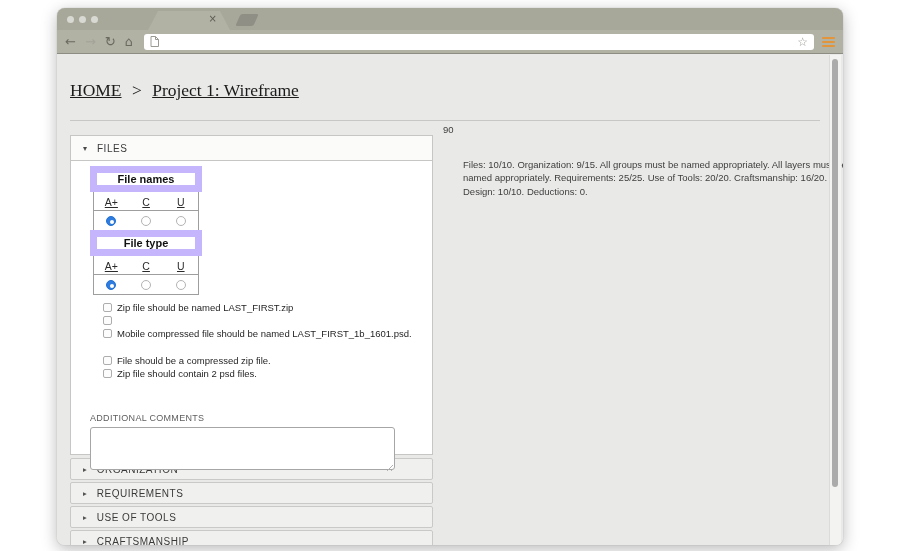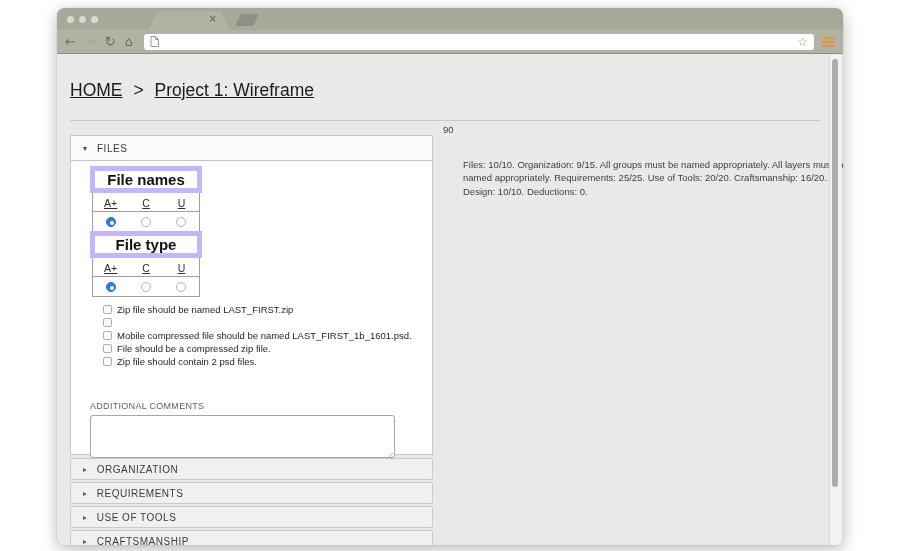--- a/index.html
+++ b/index.html
@@ -32,60 +32,60 @@
                 align-items:center; padding:0 6px; margin:0 8px 0 2px; }
   .addressbar input { flex:1; border:none; outline:none; font-size:10.5px; height:12px;
                       margin-left:5px; font-family:"Liberation Sans", sans-serif; }
   .star { font-family:"DejaVu Sans", sans-serif; font-size:12px; color:#9b9b91; cursor:pointer; }
   .menu-btn { width:13px; cursor:pointer; }
   .menu-btn .bar { height:2px; background:#e2953a; margin-bottom:2px; border-radius:1px; }
   .menu-btn .bar:last-child { margin-bottom:0; }
 
   
   .page { position:absolute; left:0; top:47px; right:0; bottom:0; background:#e9e9e7; overflow:hidden; }
-  .breadcrumb { position:absolute; left:13px; top:25px; font-size:17.5px; color:#1b1b1b; }
+  .breadcrumb { position:absolute; left:13px; top:25px; font-size:17.5px; color:#1b1b1b;font-family:Liberation Serif, serif; }
   .breadcrumb a { color:#1b1b1b; text-decoration:underline; cursor:pointer; }
   .crumb-sep { margin:0 6px; }
   .rule { position:absolute; left:13px; top:65px; width:750px; height:1px; background:#c7c7c5; }
 
   .score { position:absolute; left:386px; top:69px; font-size:9.5px; color:#3e3e3e; }
   .summary { position:absolute; left:406px; top:103px; width:384px; font-size:9.5px;
              line-height:1.42; color:#3e3e3e; }
 
   
   .rubric { position:absolute; left:13px; top:80px; width:363px; }
   .files-header { height:26px; background:#fbfbfa; border:1px solid #c6c6c4; display:flex;
                   align-items:center; cursor:pointer; }
   .tri { font-family:"DejaVu Sans", sans-serif; font-size:8px; color:#4a4a4a; margin-left:12px; }
   .sec-label { margin-left:10px; font-size:10px; color:#3a3a3a; letter-spacing:.5px; }
   .files-body { background:#fff; border:1px solid #c6c6c4; border-top:none; height:294px;
                 padding-left:19px; position:relative; }
 
   .grade-table { border-collapse:collapse; width:112px; background:#fff; }
   .grade-table.second { margin-top:-1px; }
-  .grade-table th { border:5px solid #c4b5fd; height:15px; font-size:15px; font-weight:bold;
+  .grade-table th { border:7px solid #c4b5fd; height:15px; font-size:11px; font-weight:bold;
                     color:#111; text-align:center; }
   .grade-table td { border-left:1px solid #9e9e9e; border-right:1px solid #9e9e9e;
                     text-align:center; width:37px; }
   .grade-table tr.links td { height:21px; border-bottom:1px solid #9e9e9e;
                              border-left:none; border-right:none; }
   .grade-table td:first-child { border-left:1px solid #9e9e9e !important; }
   .grade-table td:last-child  { border-right:1px solid #9e9e9e !important; }
   .grade-table tr.radios td { height:20px; border-bottom:1px solid #9e9e9e;
                               border-left:none; border-right:none; }
   .grade-link { font-size:10.5px; color:#2b2b2b; text-decoration:underline; cursor:pointer; }
   .radio { position:relative; display:inline-block; width:10px; height:10px; border-radius:50%;
            background:#fff; border:1px solid #b3b3b3; vertical-align:middle; cursor:pointer; }
   .radio.on { background:#2e7ce0; border-color:#2270d2; }
   .radio.on::after { content:""; position:absolute; left:3px; top:3px; width:4px; height:4px;
                      border-radius:50%; background:#fff; }
 
   .tables { padding-top:5px; }
   .checklist { margin-top:6px; margin-left:13px; }
-  .checklist.second { margin-top:0; }
+  .checklist.second { margin-top:14px; }
   .check-row { display:flex; align-items:center; height:13px; }
   .checkbox { width:9px; height:9px; border:1px solid #adadad; border-radius:2px;
               background:#fcfcfc; margin-right:5px; flex:none; cursor:pointer; }
   .check-label { font-size:9.5px; color:#1f1f1f; white-space:nowrap; }
 
   .comments-label { margin-top:33px; font-size:9px; color:#5e5e5e; letter-spacing:.3px; }
   .textarea-wrap { position:relative; width:305px; margin-top:4px; }
   .textarea-wrap textarea { width:100%; height:43px; border:1px solid #a6a6a6; border-radius:3px;
                             resize:none; background:#fff; outline:none;
                             font-family:"Liberation Sans", sans-serif; font-size:10px; padding:3px; }

